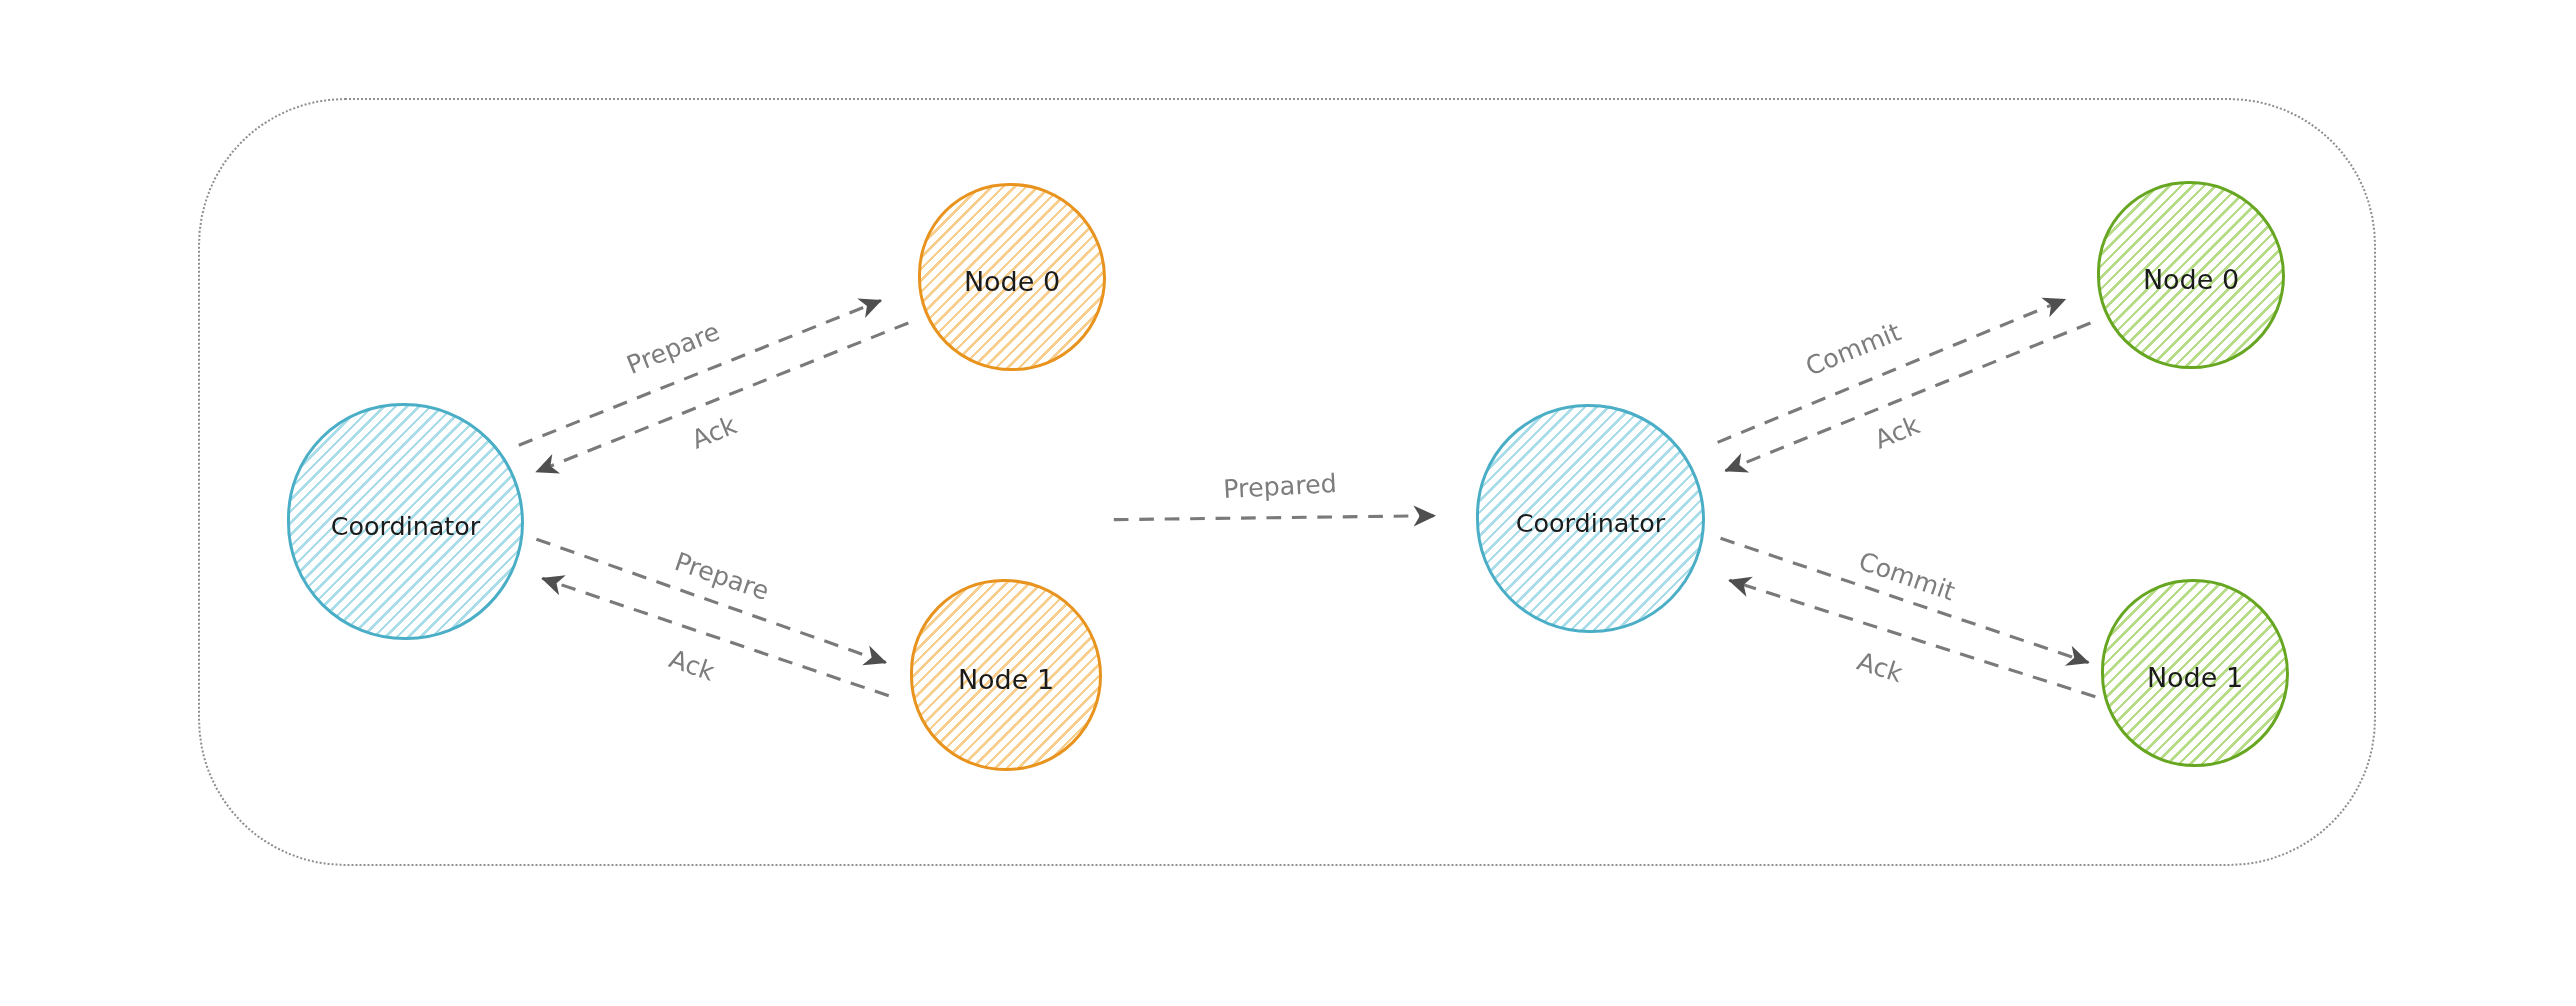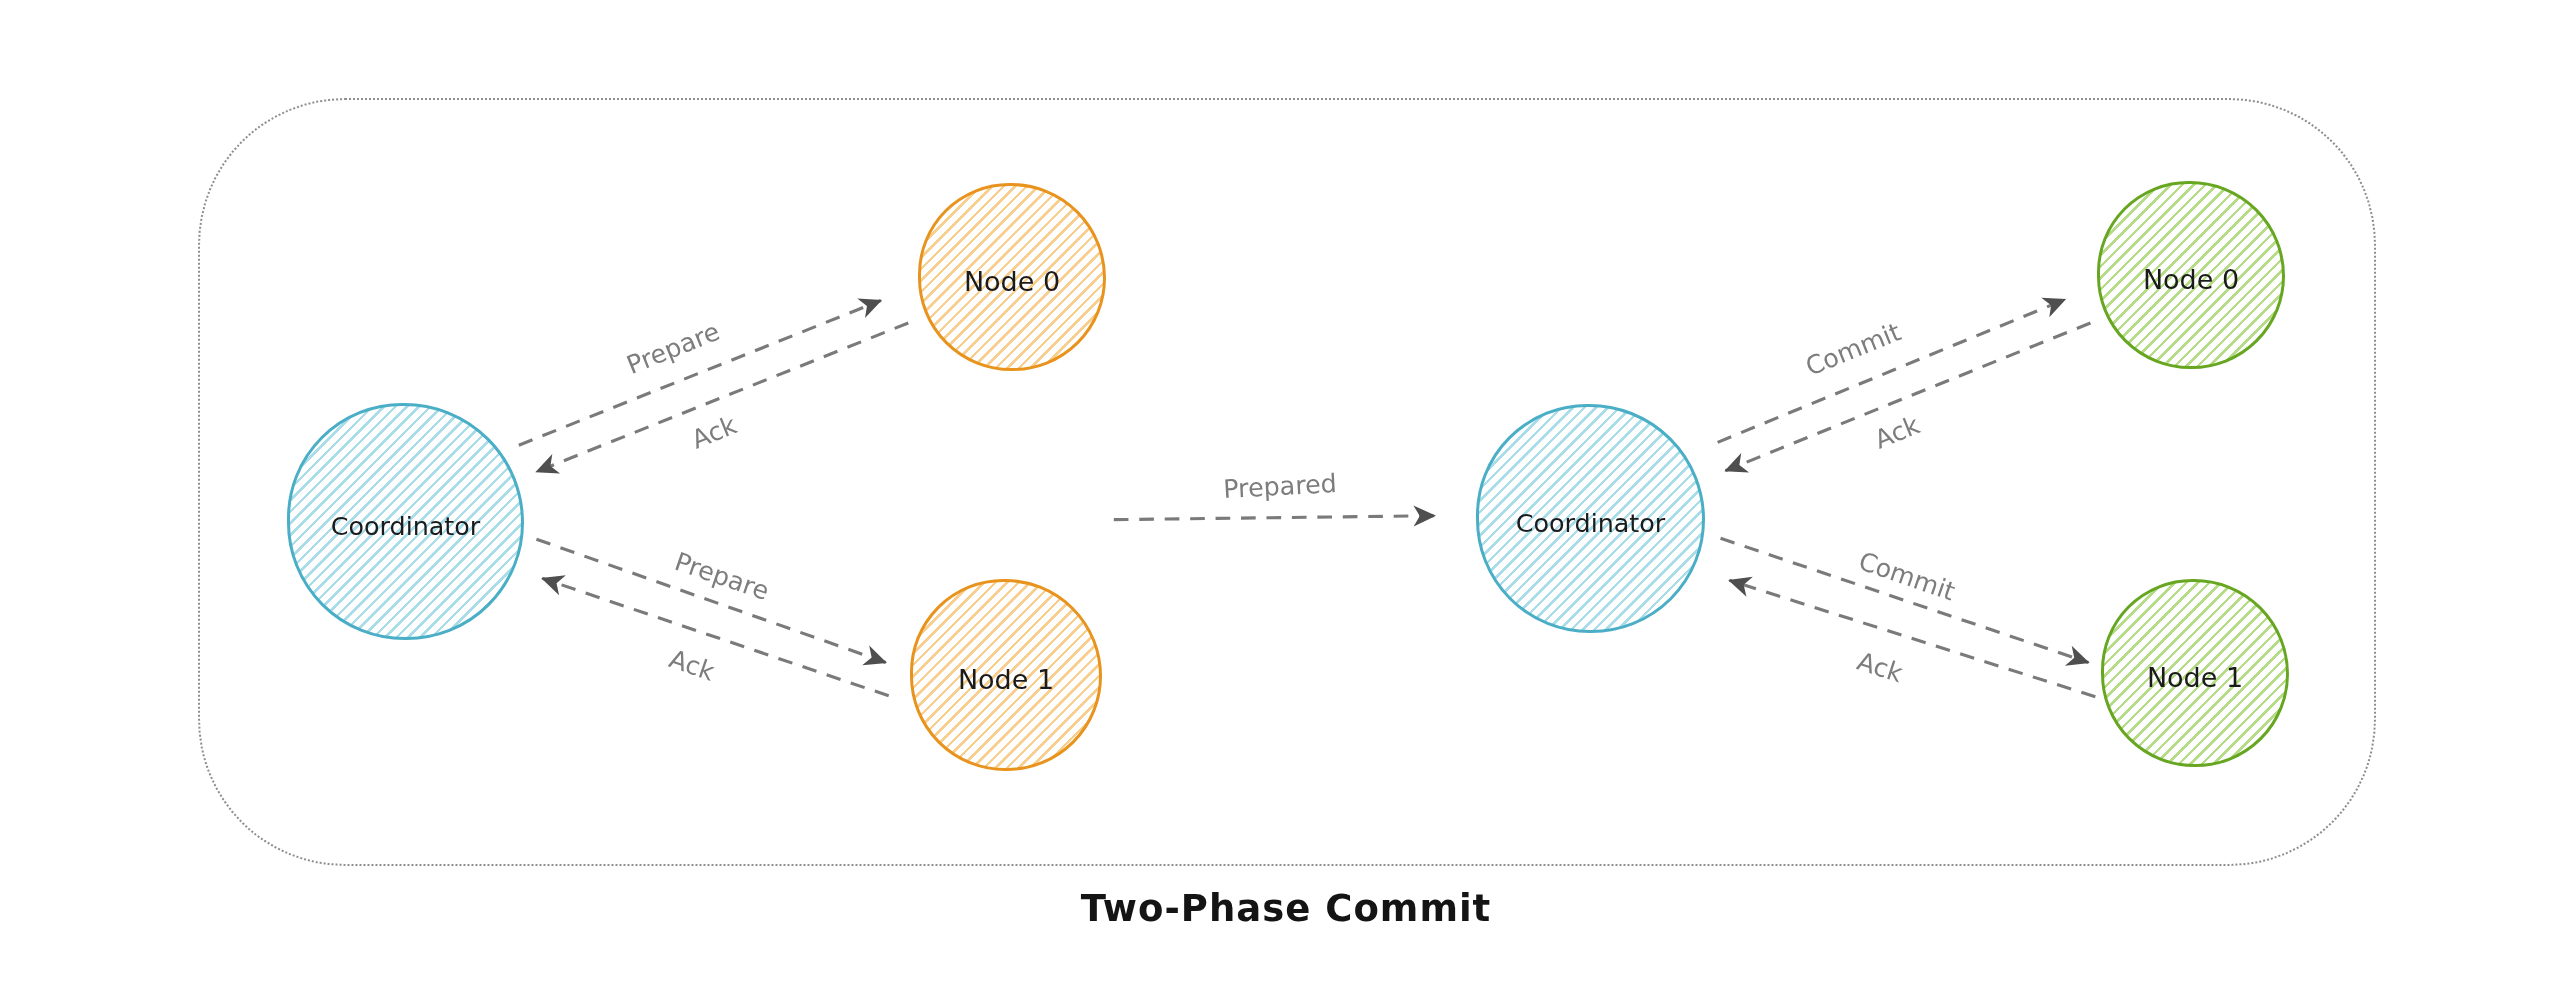--- a/index.html
+++ b/index.html
@@ -105,16 +105,15 @@
   </div>
   <div class="node commit-node" style="left:2101px; top:579px; width:182px; height:182px;">
     <span class="node-label">Node 1</span>
   </div>
 
   <div class="msg" style="left:1853px; top:349px; transform:translate(-50%,-50%) rotate(-22deg);">Commit</div>
   <div class="msg" style="left:1897px; top:432px; transform:translate(-50%,-50%) rotate(-22deg);">Ack</div>
   <div class="msg" style="left:1907px; top:576px; transform:translate(-50%,-50%) rotate(19deg);">Commit</div>
   <div class="msg" style="left:1880px; top:667px; transform:translate(-50%,-50%) rotate(18deg);">Ack</div>
 
-  <div class="title">Two-Phase Commit</div>
 
 </div>
 
 
 </body></html>

